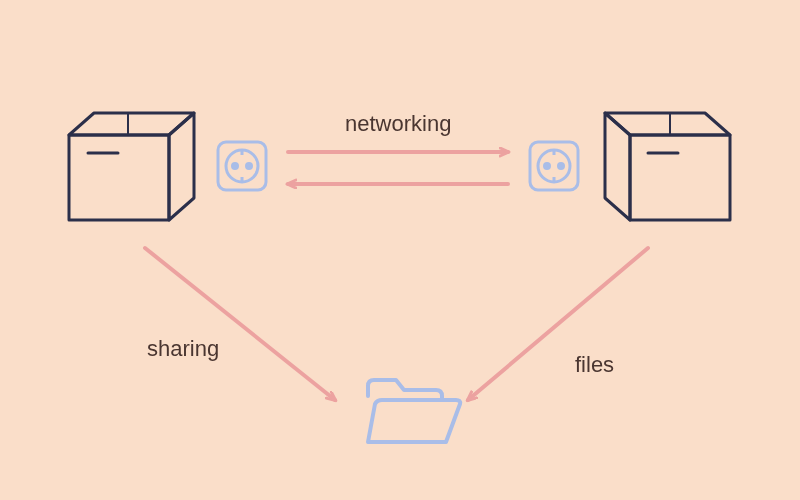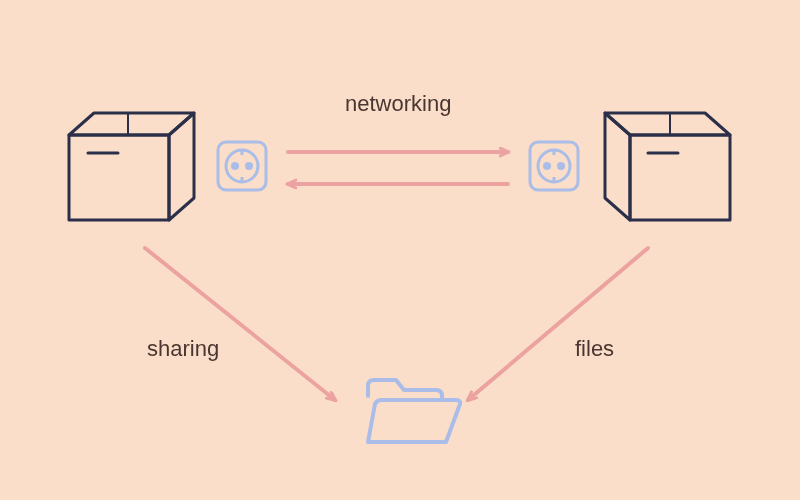--- a/index.html
+++ b/index.html
@@ -64,15 +64,15 @@
   <line x1="648" y1="248" x2="468" y2="400" stroke="#eca2a0" stroke-width="4" stroke-linecap="round" marker-end="url(#arrowhead)"></line>
 
   <g stroke="#a9bde8" stroke-width="4" fill="none" stroke-linejoin="round" stroke-linecap="round">
 
     <path d="M368,396 L368,386 Q368,380 374,380 L396,380 L404,390 L436,390 Q442,390 442,396 L442,400"></path>
 
     <path d="M368,442 L446,442 L460,404 Q461,400 456,400 L382,400 Q377,400 375,404 Z"></path>
   </g>
 </svg>
 
-<div class="label" style="left:345px;top:91px">networking</div>
+<div class="label" style="left:345px;top:111px">networking</div>
 <div class="label" style="left:147px;top:336px">sharing</div>
-<div class="label" style="left:575px;top:336px">files</div>
+<div class="label" style="left:575px;top:352px">files</div>
 
 </body></html>

